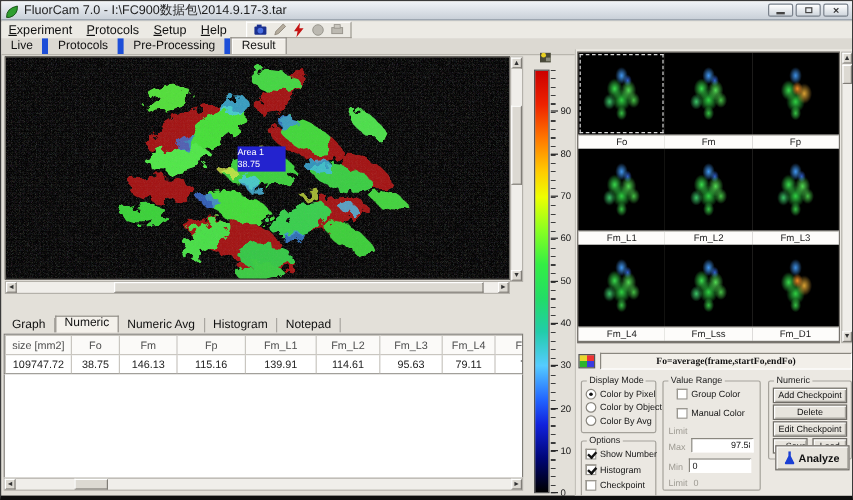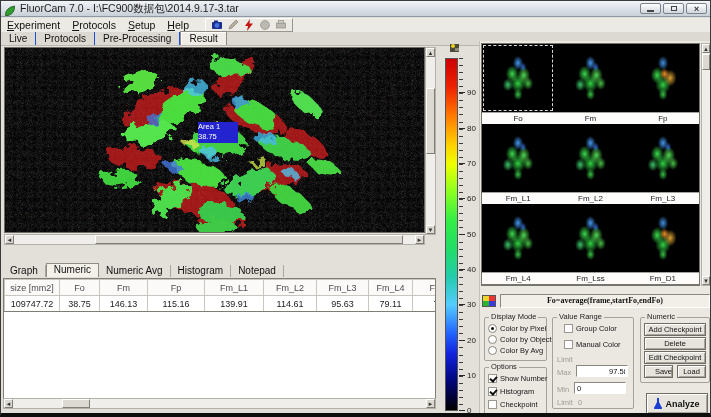--- a/index.html
+++ b/index.html
@@ -26,21 +26,21 @@
              display:flex; align-items:center; font-size:10.5px; color:#111; }
   .mi { padding:0 6px; display:inline-block; }
   .mi::first-letter { text-decoration:underline; }
   .tbbox { margin-left:10px; height:14px; display:flex; align-items:center; gap:4px;
            border:1px solid; border-color:#fff #9b978e #9b978e #fff; padding:0 5px; background:#eceae4; }
   .tbi { width:12px; height:12px; display:inline-block; }
 
   
   .maintabs { position:absolute; left:0; top:31px; width:100%; height:14px; background:#dcd9d2;
               display:flex; align-items:flex-end; font-size:10px; color:#111; border-bottom:1px solid #b9b6ae; }
-  .mtab { padding:1px 8px 1px 8px; border-right:1px solid #1d4ed8; height:13px; }
+  .mtab { padding:1px 8px 1px 8px; border-right:5px solid #1d4ed8; height:13px; }
   .mtab.active { background:#f0ede7; border:1px solid #8f8c85; border-bottom:none; height:14px;
                  box-shadow:inset 1px 1px 0 #fff; }
 
   
   .viewport { position:absolute; left:3px; top:46px; width:421px; height:186px; background:#000;
               border:1px solid #6f6c66; overflow:hidden; }
   .arealabel { position:absolute; left:193px; top:74px; width:40px; height:21px; background:#2323cf;
                color:#fff; font-size:7.5px; line-height:10px; z-index:5; }
 
   
@@ -132,21 +132,21 @@
   .rdo { width:9px; height:9px; border-radius:50%; background:#fff; border:1px solid #8a877f;
          margin-right:3px; position:relative; flex:0 0 9px; }
   .rdo.selected::after { content:""; position:absolute; left:2px; top:2px; width:3px; height:3px;
          border-radius:50%; background:#111; }
   .glabel { font-size:7.5px; color:#9e9b93; position:absolute; white-space:nowrap; }
   .vinput { position:absolute; height:12px; border:1px solid; border-color:#8a877f #fff #fff #8a877f;
             background:#fff; font-size:7.5px; color:#111; padding:0 2px; width:52px; }
   .btn { position:absolute; height:13px; background:#e7e4dd; border:1px solid #6f6c66;
          box-shadow:inset 1px 1px 0 #fff, inset -1px -1px 0 #a8a59e; font-size:7.5px; color:#111;
          text-align:center; line-height:11px; cursor:default; }
-  .analyze-btn { position:absolute; left:166px; top:352px; width:62px; height:21px; background:#e7e4dd;
+  .analyze-btn { position:absolute; left:166px; top:330px; width:62px; height:21px; background:#e7e4dd;
          border:1px solid #6f6c66; box-shadow:inset 1px 1px 0 #fff, inset -1px -1px 0 #a8a59e;
          display:flex; align-items:center; justify-content:center; gap:3px; font-size:9px; font-weight:bold; color:#111; }
   .flask { width:8px; height:11px; display:inline-block; }
 </style>
 </head>
 <body>
 
 <div class="win">
 
   <div class="titlebar">

